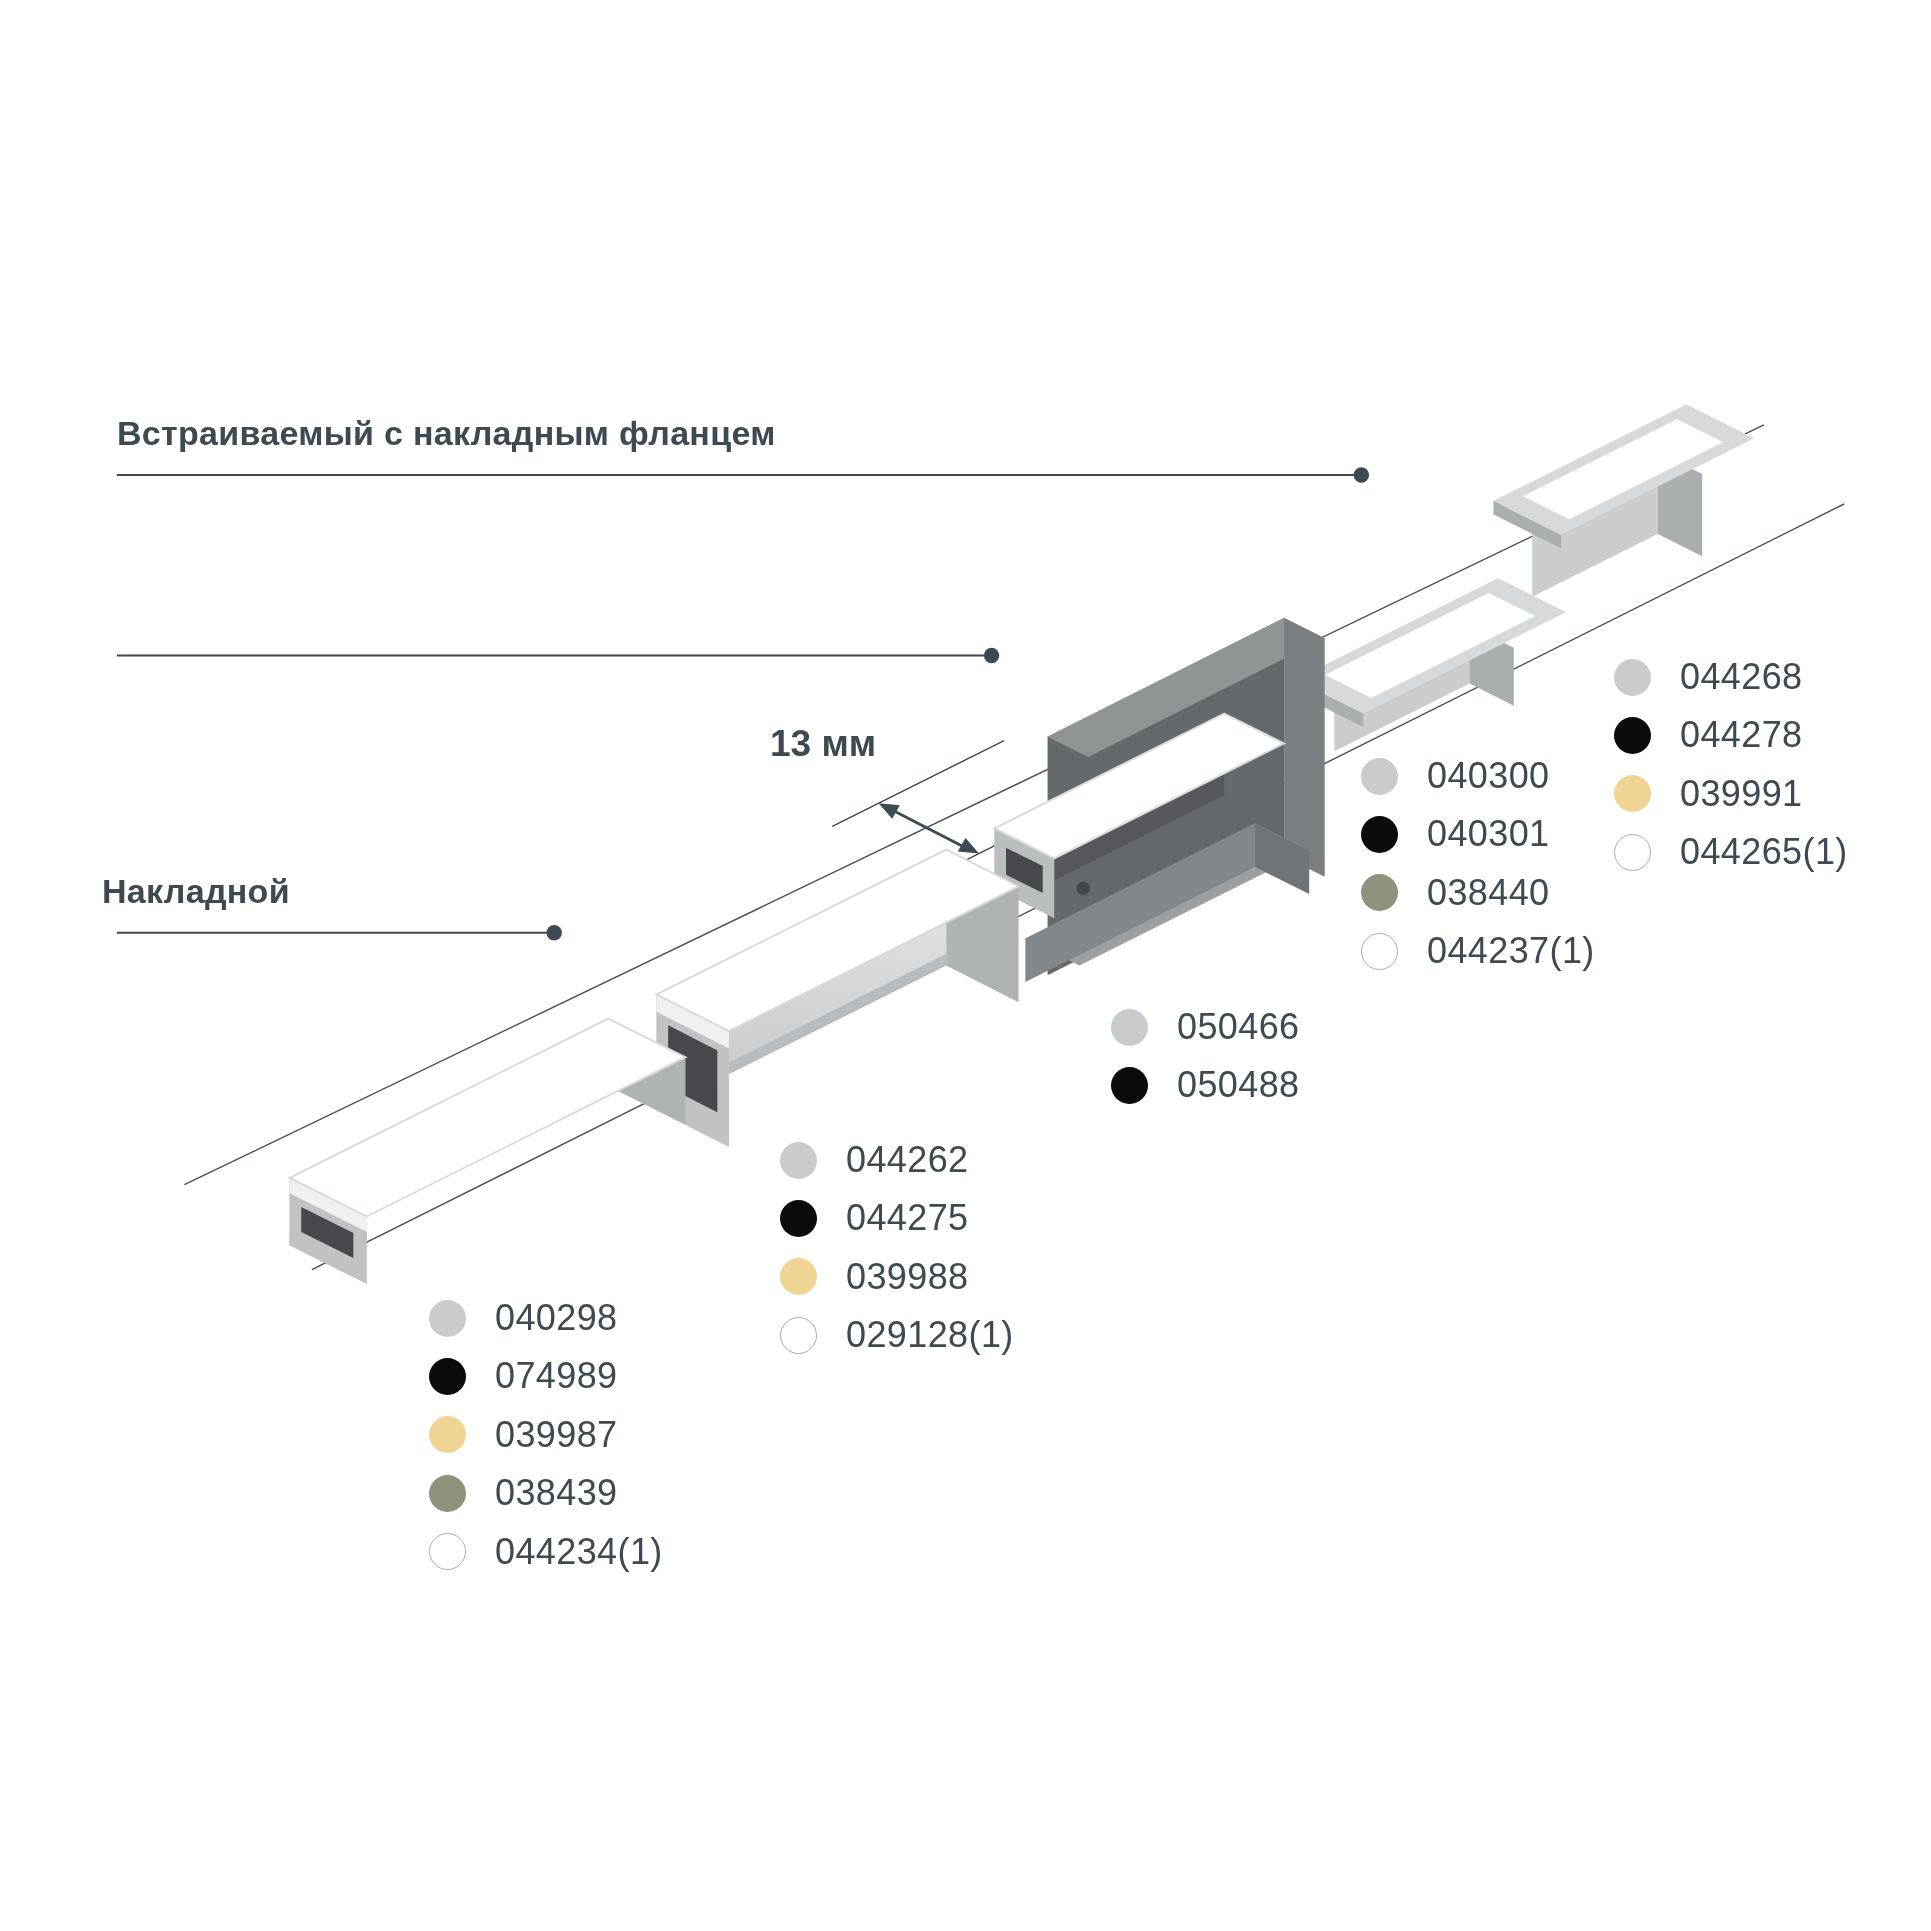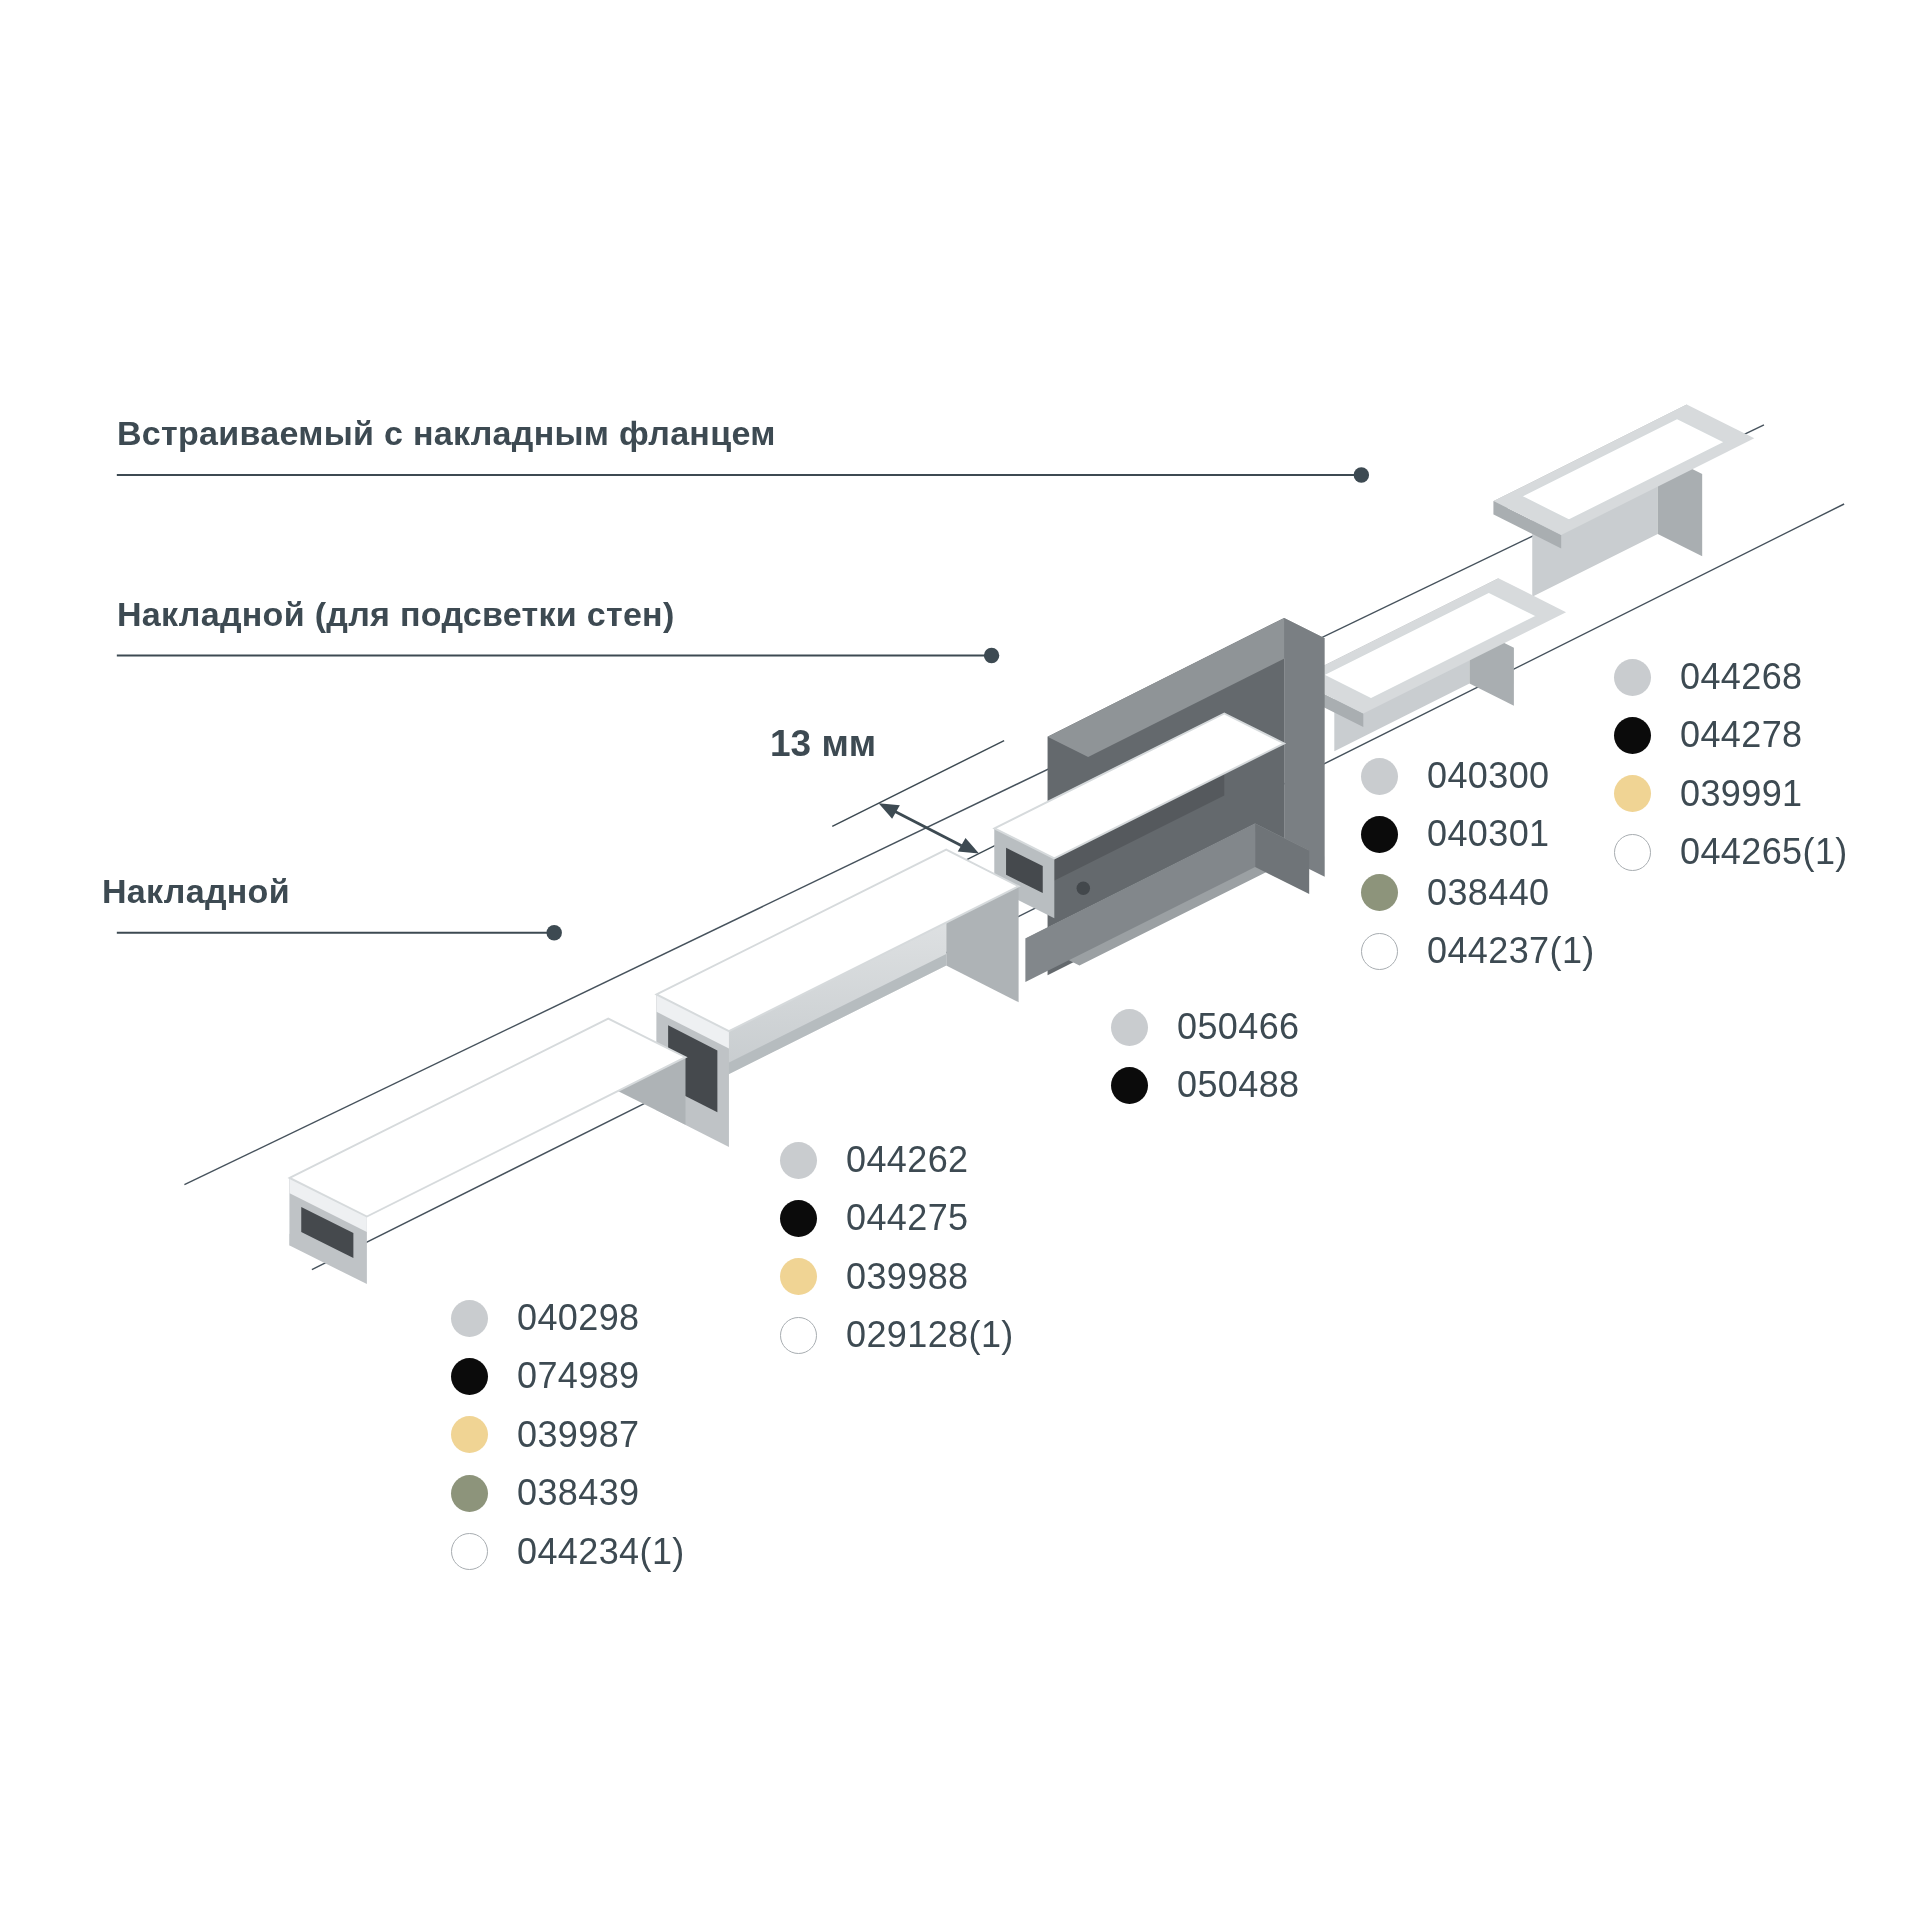--- a/index.html
+++ b/index.html
@@ -105,25 +105,24 @@
       <polygon points="300,1290 630,1125 630,1055 300,1220" fill="url(#gradSide)"></polygon>
       <polygon points="300,1290 630,1125 630,1113 300,1278" fill="#b6bcbf"></polygon>
       <polygon points="300,1290 380,1330 380,1260 300,1220" fill="#bfc3c6"></polygon>
       <polygon points="300,1220 380,1260 380,1276 300,1236" fill="#eef0f2"></polygon>
       <polygon points="312,1250 366,1277 366,1303 312,1276" fill="#45494d"></polygon>
       <polygon points="300,1220 630,1055 710,1095 380,1260" fill="#ffffff" stroke="#d6dadc" stroke-width="2"></polygon>
     </g>
   </svg>
 
   <div class="label" style="left:117px;top:413px">Встраиваемый с накладным фланцем</div>
-  <div class="label" style="left:117px;top:594px">Накладной (для подсветки стен)</div>
   <div class="label" style="left:102px;top:871px">Накладной</div>
   <div class="dim-label" style="left:770px;top:722px">13 мм</div>
 
-  <div class="code-group" style="left:451px;top:1297px">
+  <div class="code-group" style="left:429px;top:1297px">
     <div class="code-row">
       <span class="dot" style="background-color: rgb(201, 204, 207);"></span>
       <span class="code">040298</span>
     </div>
     <div class="code-row">
       <span class="dot" style="background-color: rgb(11, 11, 11);"></span>
       <span class="code">074989</span>
     </div>
     <div class="code-row">
       <span class="dot" style="background-color: rgb(240, 212, 148);"></span>

